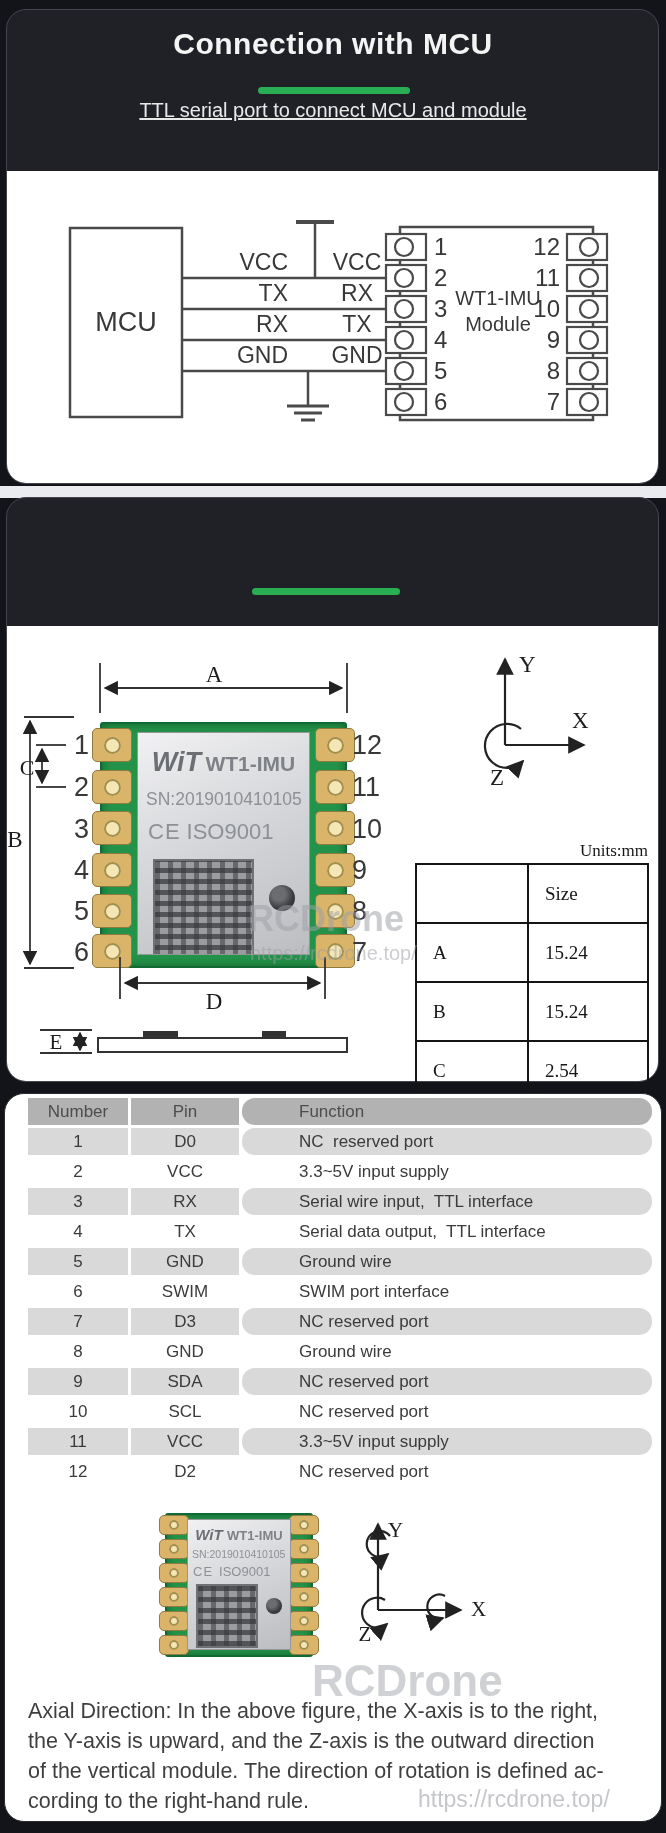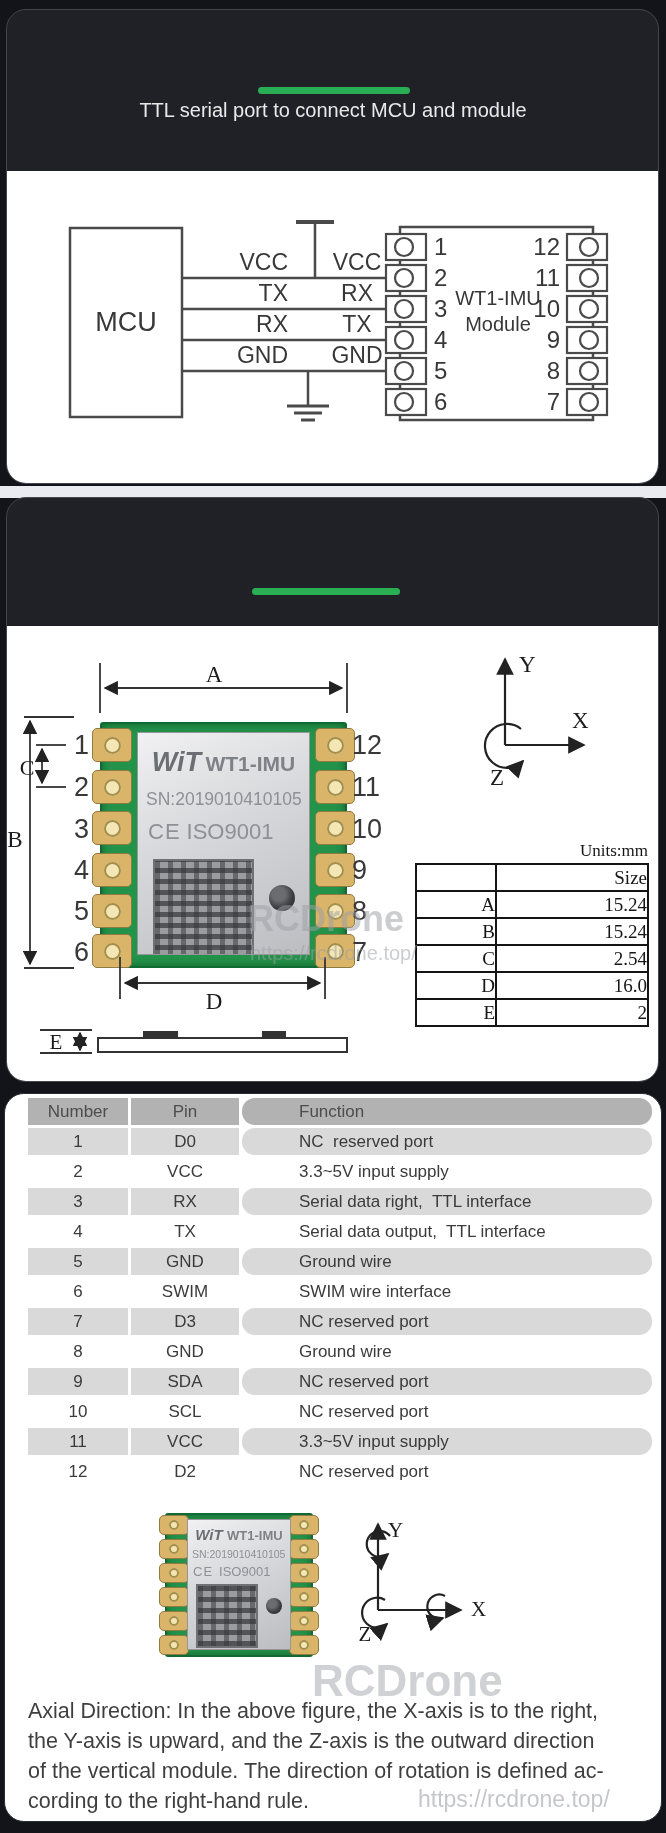--- a/index.html
+++ b/index.html
@@ -12,28 +12,28 @@
   .card1{left:6px;top:9px;width:653px;height:475px;}
   .card2{left:6px;top:497px;width:653px;height:585px;}
   .card3{left:4px;top:1093px;width:658px;height:729px;background:#fff;border-color:#2a2c31;}
   .card-white{position:absolute;left:0;right:0;bottom:0;background:#ffffff;}
   .card1 .card-white{top:161px;}
   .card2 .card-white{top:128px;}
   
   .sec-title{position:absolute;left:0;width:666px;text-align:center;color:#f4f4f4;
              font-size:30px;font-weight:bold;letter-spacing:.5px;}
   .underline{position:absolute;height:7px;border-radius:3.5px;background:#2aae54;}
-  .sub{position:absolute;left:0;width:666px;text-align:center;color:#e9e9e9;font-size:20px;}
+  .sub{position:absolute;left:0;width:666px;text-align:center;color:#e9e9e9;font-size:20px;text-decoration:underline;}
   
   svg text{font-family:"Liberation Sans",sans-serif;fill:#383838;}
   svg text.serif{font-family:"Liberation Serif",serif;fill:#1d1d1d;}
   
   .size-table{position:absolute;left:415px;top:863px;width:234px;border-collapse:collapse;
               font-family:"Liberation Serif",serif;font-size:19px;color:#161616;}
-  .size-table td{border:2px solid #141414;height:25px;text-align:right;padding:0;}
+  .size-table td{border:2px solid #141414;height:25px;text-align:left;padding:16px;}
   .size-table td.c1{width:78px;}
   .units{position:absolute;left:500px;top:841px;width:148px;text-align:right;
          font-family:"Liberation Serif",serif;font-size:17px;color:#161616;}
   
   .pin-table{position:absolute;left:5px;top:1095px;border-collapse:separate;border-spacing:3px;
              width:650px;font-size:17px;color:#3b3b3b;table-layout:fixed;padding-left:20px;}
   .pin-table th{background:#b2b2b2;color:#4d4d4d;font-weight:normal;height:25px;}
   .pin-table td{height:25px;text-align:center;}
   .pin-table tr.g td{background:#d9d9d9;}
   .pin-table tr.w td{background:#ffffff;}
@@ -68,20 +68,21 @@
 </head>
 <body>
 
 <div class="page">
 
   <div class="gap-band"></div>
 
   <div class="card card1">
     <div class="card-white"></div>
   </div>
+  <div class="sec-title" style="top:27px;">Connection with MCU</div>
   <div class="underline" style="left:258px;top:87px;width:152px;"></div>
   <div class="sub" style="top:99px;">TTL serial port to connect MCU and module</div>
 
   <svg class="abs" style="left:0;top:170px;" width="666" height="314" viewBox="0 0 666 314">
     <g stroke="#4a4a4a" stroke-width="2.5" fill="none">
       <rect x="70" y="58" width="112" height="189"></rect>
     </g>
     <text x="126" y="161" font-size="27" text-anchor="middle">MCU</text>
 
     <g stroke="#4a4a4a" stroke-width="2.5">
@@ -355,36 +356,36 @@
           <td class="c3">NC  reserved port</td>
         </tr>
     <tr class="w">
           <td class="c1">2</td>
           <td class="c2">VCC</td>
           <td class="c3">3.3~5V input supply</td>
         </tr>
     <tr class="g">
           <td class="c1">3</td>
           <td class="c2">RX</td>
-          <td class="c3">Serial data right,  TTL interface</td>
+          <td class="c3">Serial wire input,  TTL interface</td>
         </tr>
     <tr class="w">
           <td class="c1">4</td>
           <td class="c2">TX</td>
           <td class="c3">Serial data output,  TTL interface</td>
         </tr>
     <tr class="g">
           <td class="c1">5</td>
           <td class="c2">GND</td>
           <td class="c3">Ground wire</td>
         </tr>
     <tr class="w">
           <td class="c1">6</td>
           <td class="c2">SWIM</td>
-          <td class="c3">SWIM wire interface</td>
+          <td class="c3">SWIM port interface</td>
         </tr>
     <tr class="g">
           <td class="c1">7</td>
           <td class="c2">D3</td>
           <td class="c3">NC reserved port</td>
         </tr>
     <tr class="w">
           <td class="c1">8</td>
           <td class="c2">GND</td>
           <td class="c3">Ground wire</td>

